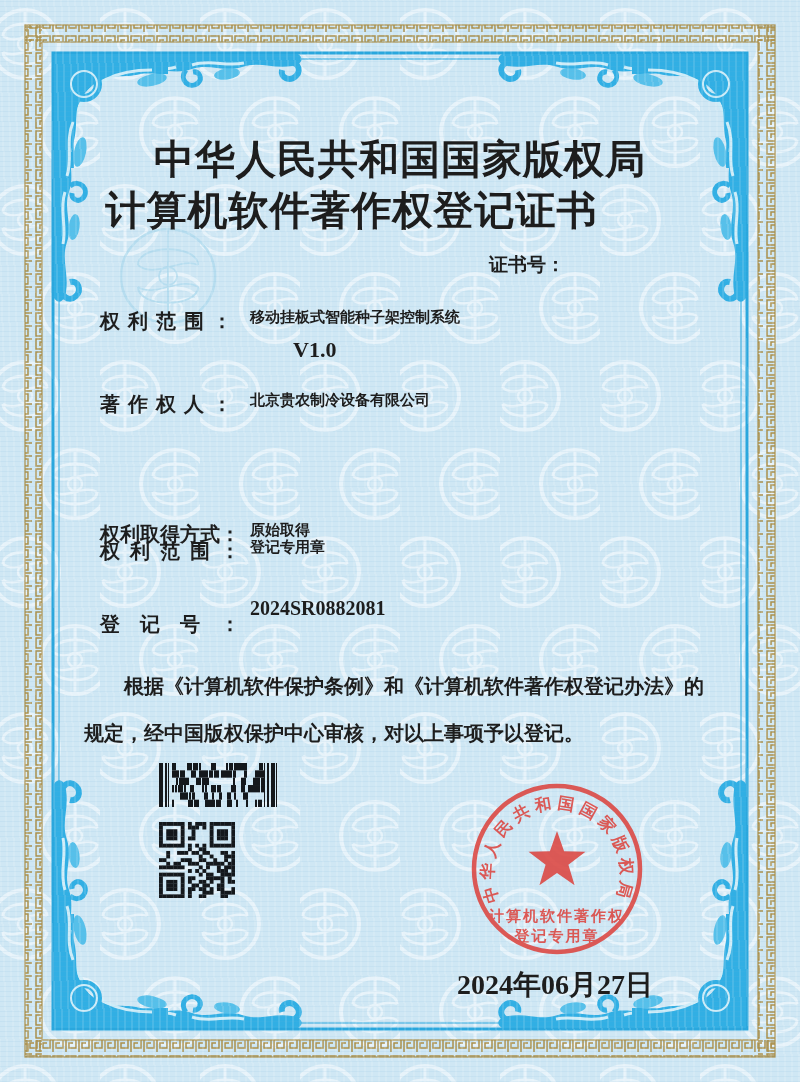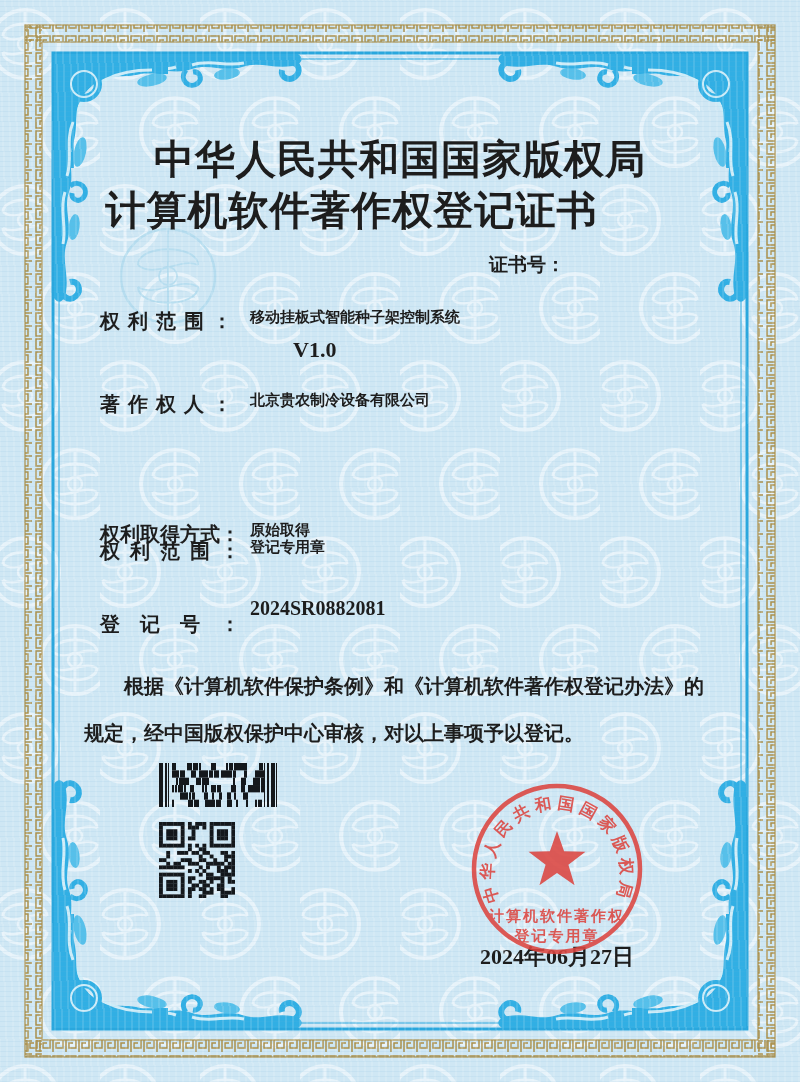--- a/index.html
+++ b/index.html
@@ -21,21 +21,21 @@
   .val{left:250px;font-size:15px;}
   .ls8{letter-spacing:8px;} .ls10{letter-spacing:10px;} .ls20{letter-spacing:20px;}
   .r1{top:308px;} .r1b{top:337px;font-size:22px;margin-left:43px;} .r2{top:391px;}
   .r3{top:521px;} .r4{top:538px;} .r5{top:611px;text-align:right;}
   #reg-no-value{font-size:20px;top:597px;}
   #body-paragraph{left:84px;top:663px;width:632px;font-size:20px;line-height:47px;
        text-indent:40px;white-space:normal;text-align:left;}
   #barcode{position:absolute;left:159px;top:763px;z-index:2;}
   #qr-code{position:absolute;left:159px;top:822px;z-index:2;}
   #official-seal{position:absolute;left:459px;top:771px;z-index:3;opacity:.88;}
-  #issue-date{left:457px;top:942px;width:200px;text-align:center;font-size:22px;z-index:2;}
+  #issue-date{left:457px;top:966px;width:200px;font-size:28px;z-index:2;}
 </style>
 </head>
 <body>
 
 <svg id="bg" width="800" height="1082" viewBox="0 0 800 1082">
   <defs>
     <g id="wmC">
       <circle r="34" fill="none" stroke="#ffffff" stroke-width="4"></circle>
       <line x1="0" y1="-33" x2="0" y2="33" stroke="#ffffff" stroke-width="3"></line>
       <path d="M-22,-8 C-22,-24 22,-24 22,-8" fill="none" stroke="#ffffff" stroke-width="3"></path>

